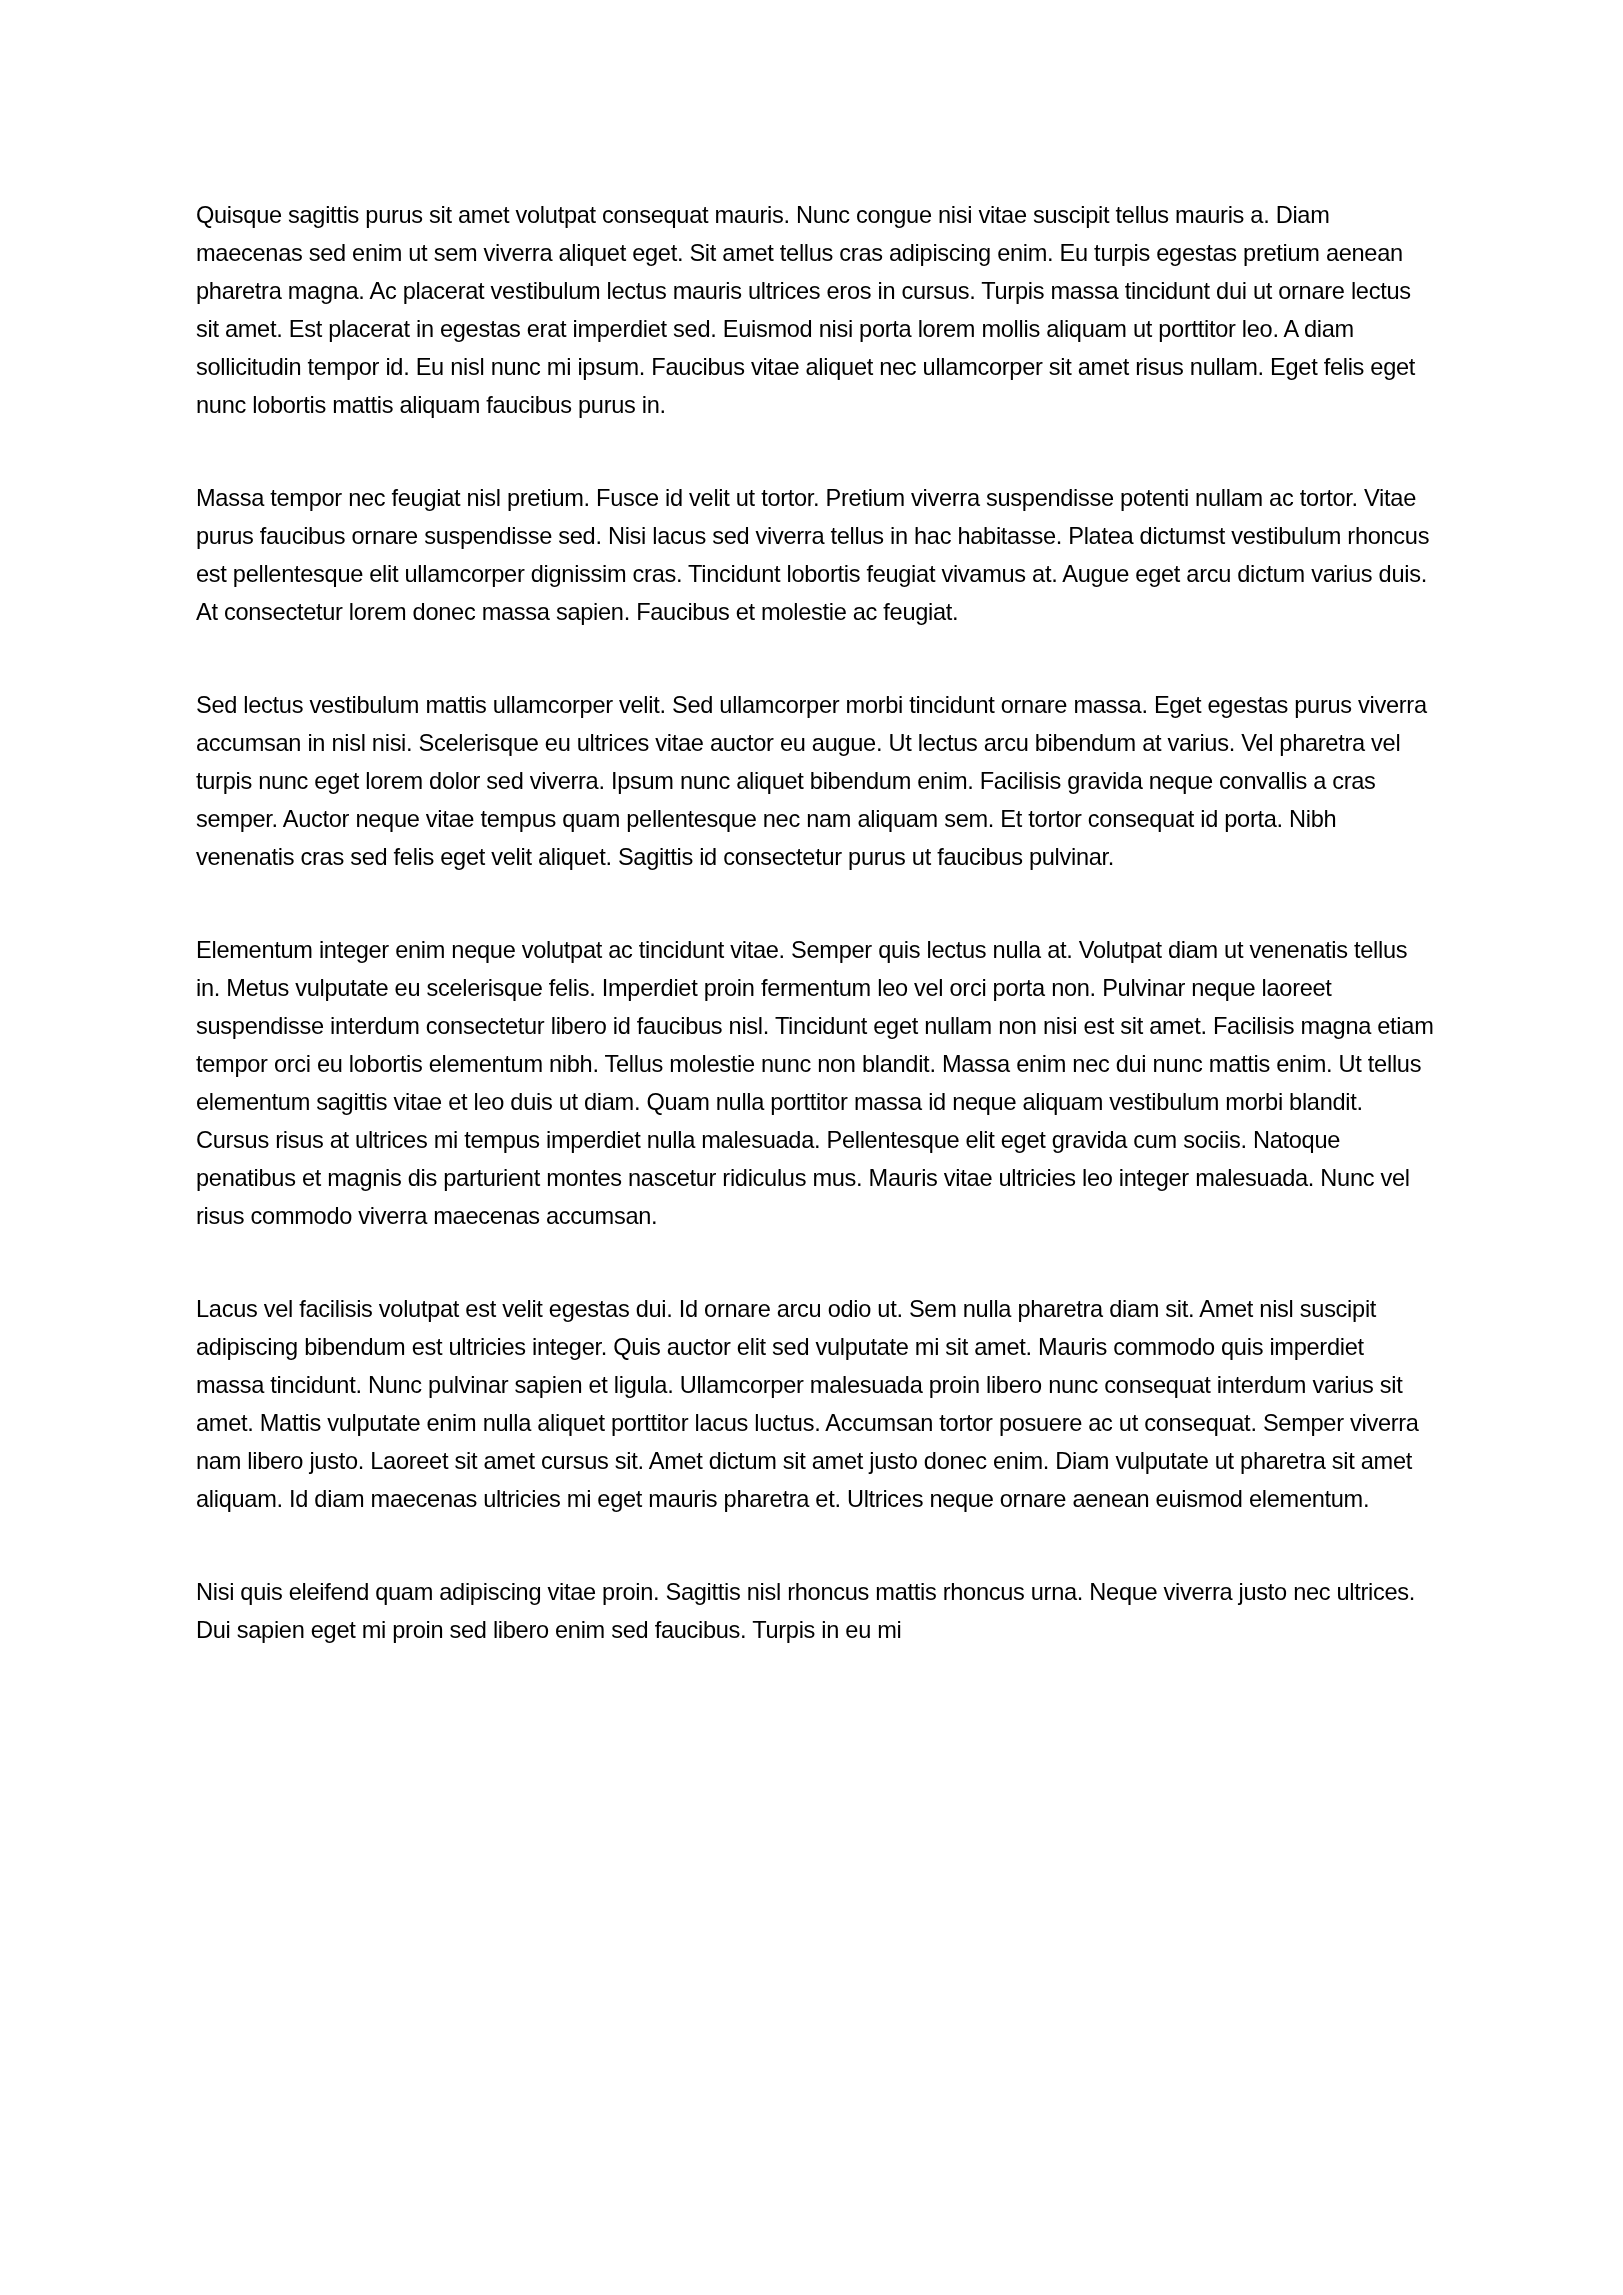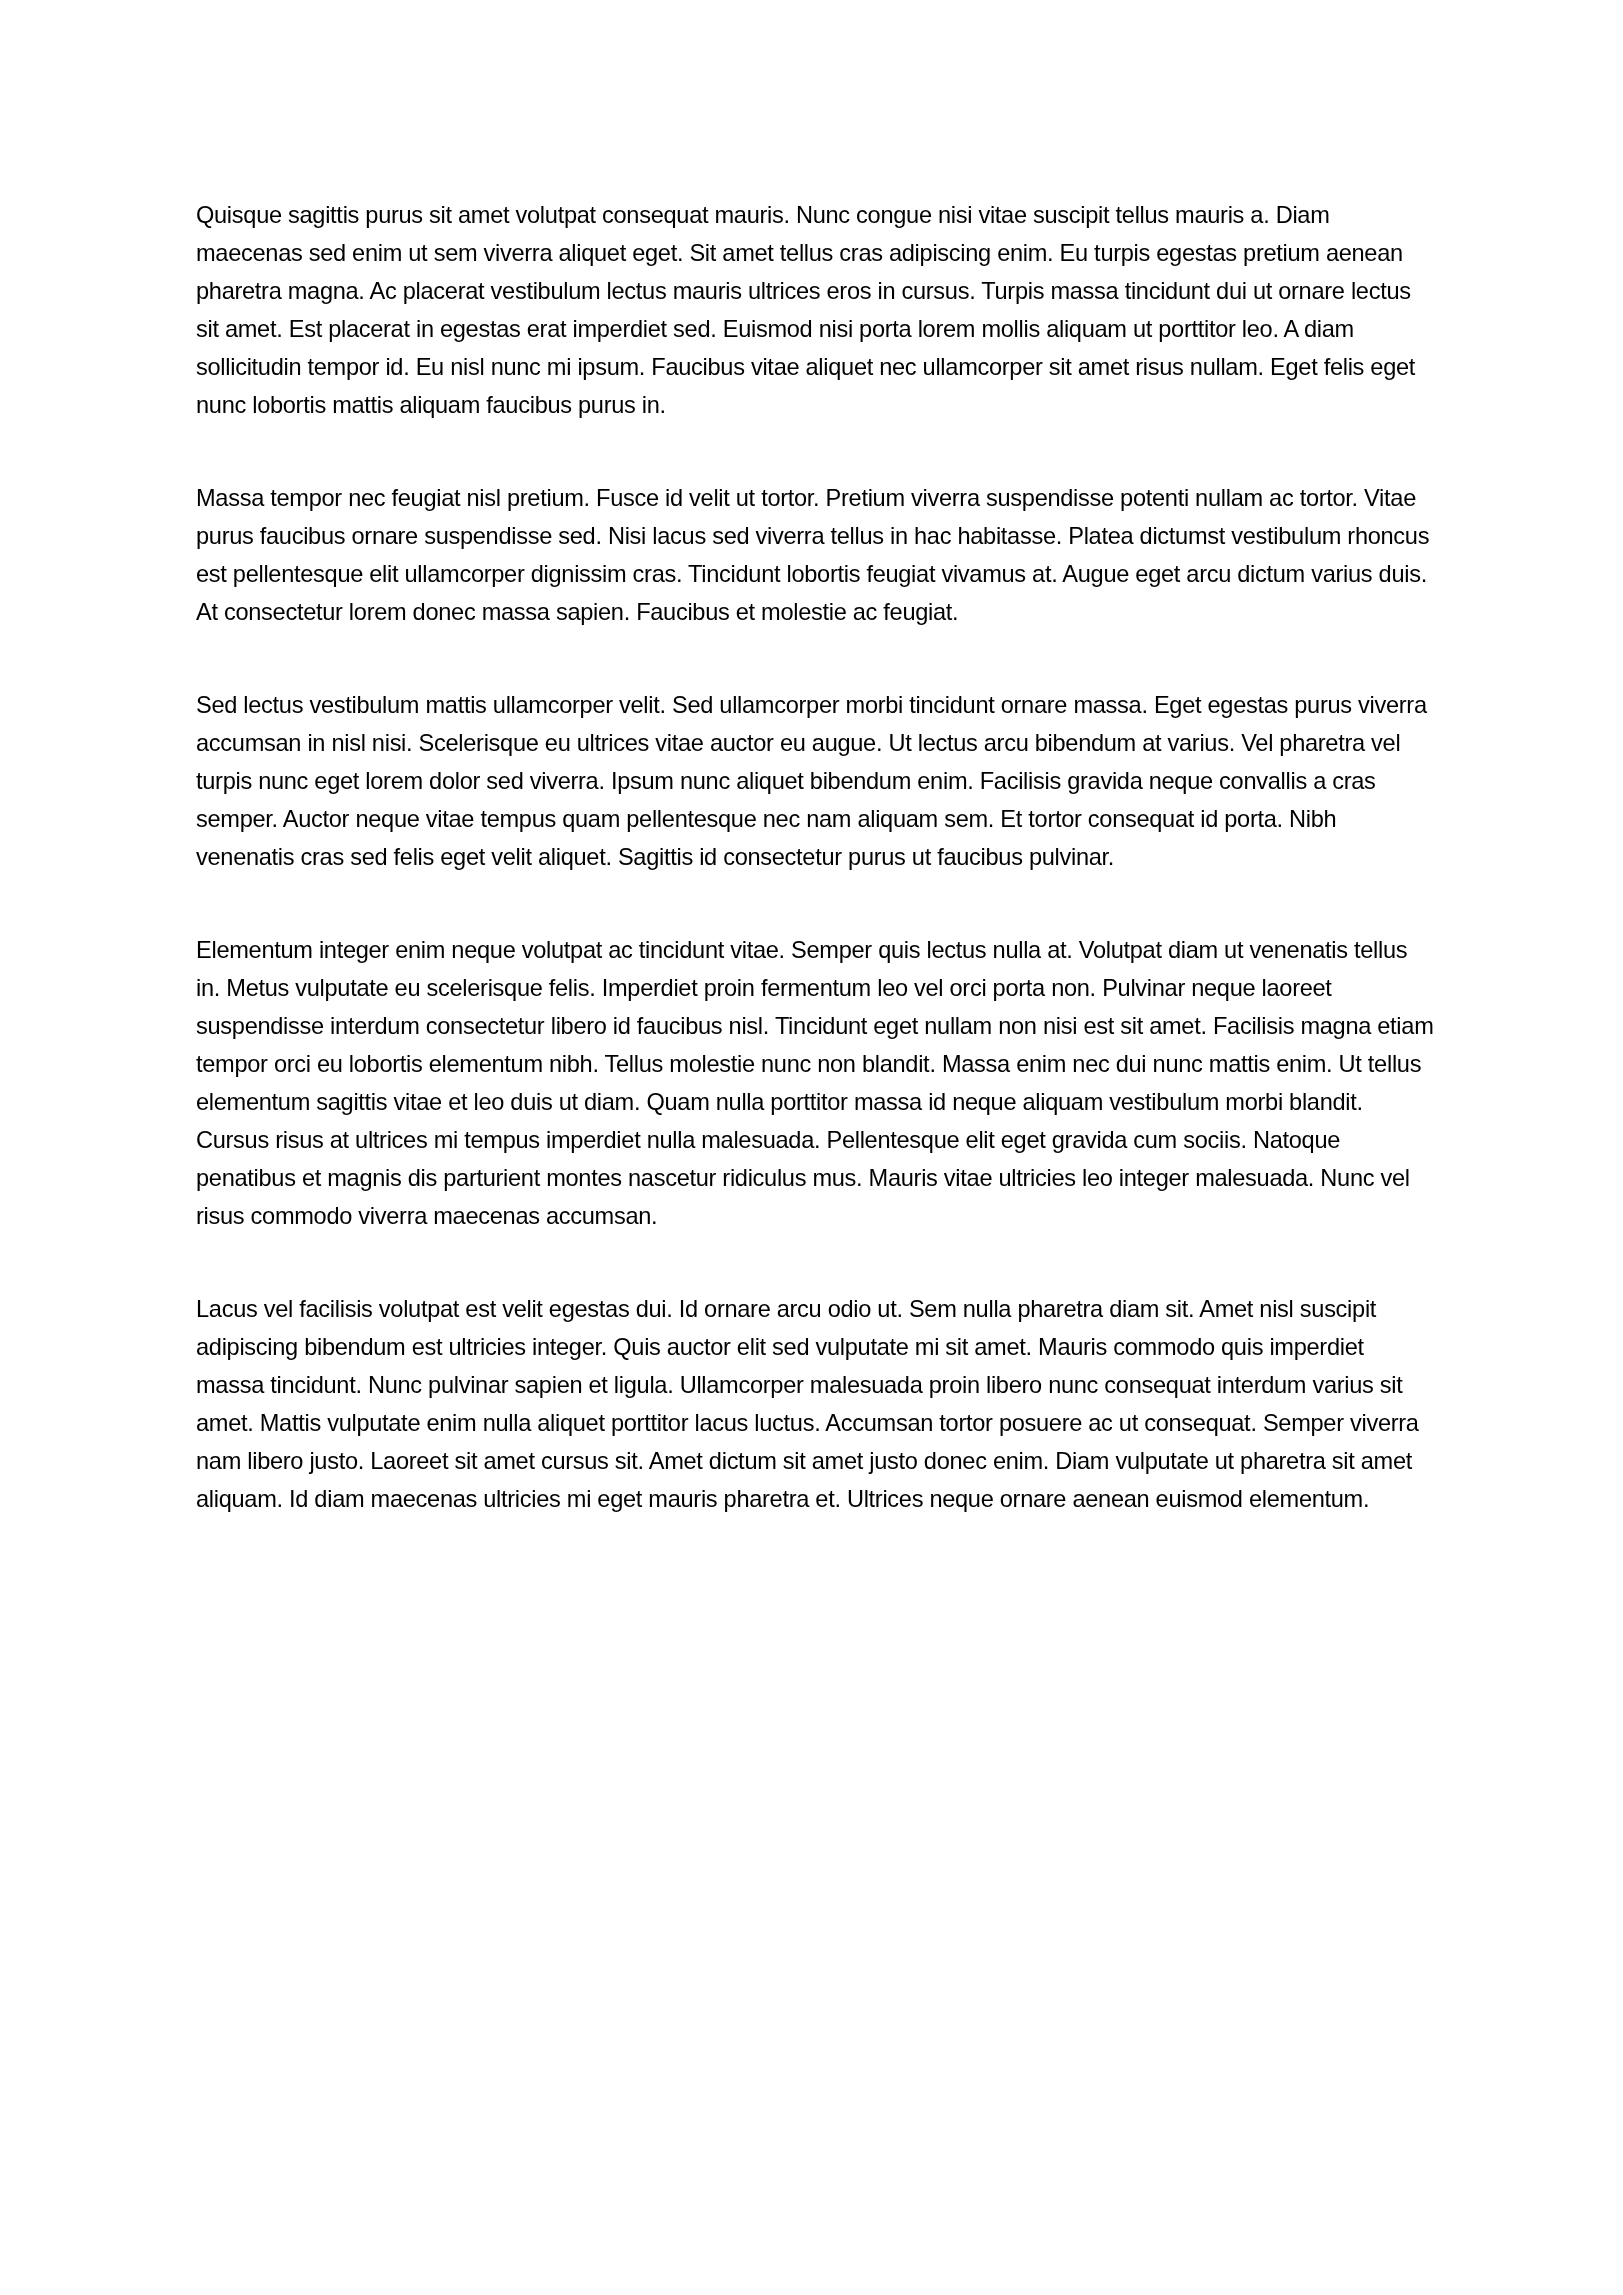--- a/index.html
+++ b/index.html
@@ -37,15 +37,16 @@
 </head>
 <body>
 
 <div class="page">
   <div class="content">
     <p>Quisque sagittis purus sit amet volutpat consequat mauris. Nunc congue nisi vitae suscipit tellus mauris a. Diam maecenas sed enim ut sem viverra aliquet eget. Sit amet tellus cras adipiscing enim. Eu turpis egestas pretium aenean pharetra magna. Ac placerat vestibulum lectus mauris ultrices eros in cursus. Turpis massa tincidunt dui ut ornare lectus sit amet. Est placerat in egestas erat imperdiet sed. Euismod nisi porta lorem mollis aliquam ut porttitor leo. A diam sollicitudin tempor id. Eu nisl nunc mi ipsum. Faucibus vitae aliquet nec ullamcorper sit amet risus nullam. Eget felis eget nunc lobortis mattis aliquam faucibus purus in.</p>
     <p>Massa tempor nec feugiat nisl pretium. Fusce id velit ut tortor. Pretium viverra suspendisse potenti nullam ac tortor. Vitae purus faucibus ornare suspendisse sed. Nisi lacus sed viverra tellus in hac habitasse. Platea dictumst vestibulum rhoncus est pellentesque elit ullamcorper dignissim cras. Tincidunt lobortis feugiat vivamus at. Augue eget arcu dictum varius duis. At consectetur lorem donec massa sapien. Faucibus et molestie ac feugiat.</p>
     <p>Sed lectus vestibulum mattis ullamcorper velit. Sed ullamcorper morbi tincidunt ornare massa. Eget egestas purus viverra accumsan in nisl nisi. Scelerisque eu ultrices vitae auctor eu augue. Ut lectus arcu bibendum at varius. Vel pharetra vel turpis nunc eget lorem dolor sed viverra. Ipsum nunc aliquet bibendum enim. Facilisis gravida neque convallis a cras semper. Auctor neque vitae tempus quam pellentesque nec nam aliquam sem. Et tortor consequat id porta. Nibh venenatis cras sed felis eget velit aliquet. Sagittis id consectetur purus ut faucibus pulvinar.</p>
     <p>Elementum integer enim neque volutpat ac tincidunt vitae. Semper quis lectus nulla at. Volutpat diam ut venenatis tellus in. Metus vulputate eu scelerisque felis. Imperdiet proin fermentum leo vel orci porta non. Pulvinar neque laoreet suspendisse interdum consectetur libero id faucibus nisl. Tincidunt eget nullam non nisi est sit amet. Facilisis magna etiam tempor orci eu lobortis elementum nibh. Tellus molestie nunc non blandit. Massa enim nec dui nunc mattis enim. Ut tellus elementum sagittis vitae et leo duis ut diam. Quam nulla porttitor massa id neque aliquam vestibulum morbi blandit. Cursus risus at ultrices mi tempus imperdiet nulla malesuada. Pellentesque elit eget gravida cum sociis. Natoque penatibus et magnis dis parturient montes nascetur ridiculus mus. Mauris vitae ultricies leo integer malesuada. Nunc vel risus commodo viverra maecenas accumsan.</p>
     <p>Lacus vel facilisis volutpat est velit egestas dui. Id ornare arcu odio ut. Sem nulla pharetra diam sit. Amet nisl suscipit adipiscing bibendum est ultricies integer. Quis auctor elit sed vulputate mi sit amet. Mauris commodo quis imperdiet massa tincidunt. Nunc pulvinar sapien et ligula. Ullamcorper malesuada proin libero nunc consequat interdum varius sit amet. Mattis vulputate enim nulla aliquet porttitor lacus luctus. Accumsan tortor posuere ac ut consequat. Semper viverra nam libero justo. Laoreet sit amet cursus sit. Amet dictum sit amet justo donec enim. Diam vulputate ut pharetra sit amet aliquam. Id diam maecenas ultricies mi eget mauris pharetra et. Ultrices neque ornare aenean euismod elementum.</p>
+    <p>Nisi quis eleifend quam adipiscing vitae proin. Sagittis nisl rhoncus mattis rhoncus urna. Neque viverra justo nec ultrices. Dui sapien eget mi proin sed libero enim sed faucibus. Turpis in eu mi</p>
   </div>
 </div>
 
 
 </body></html>

